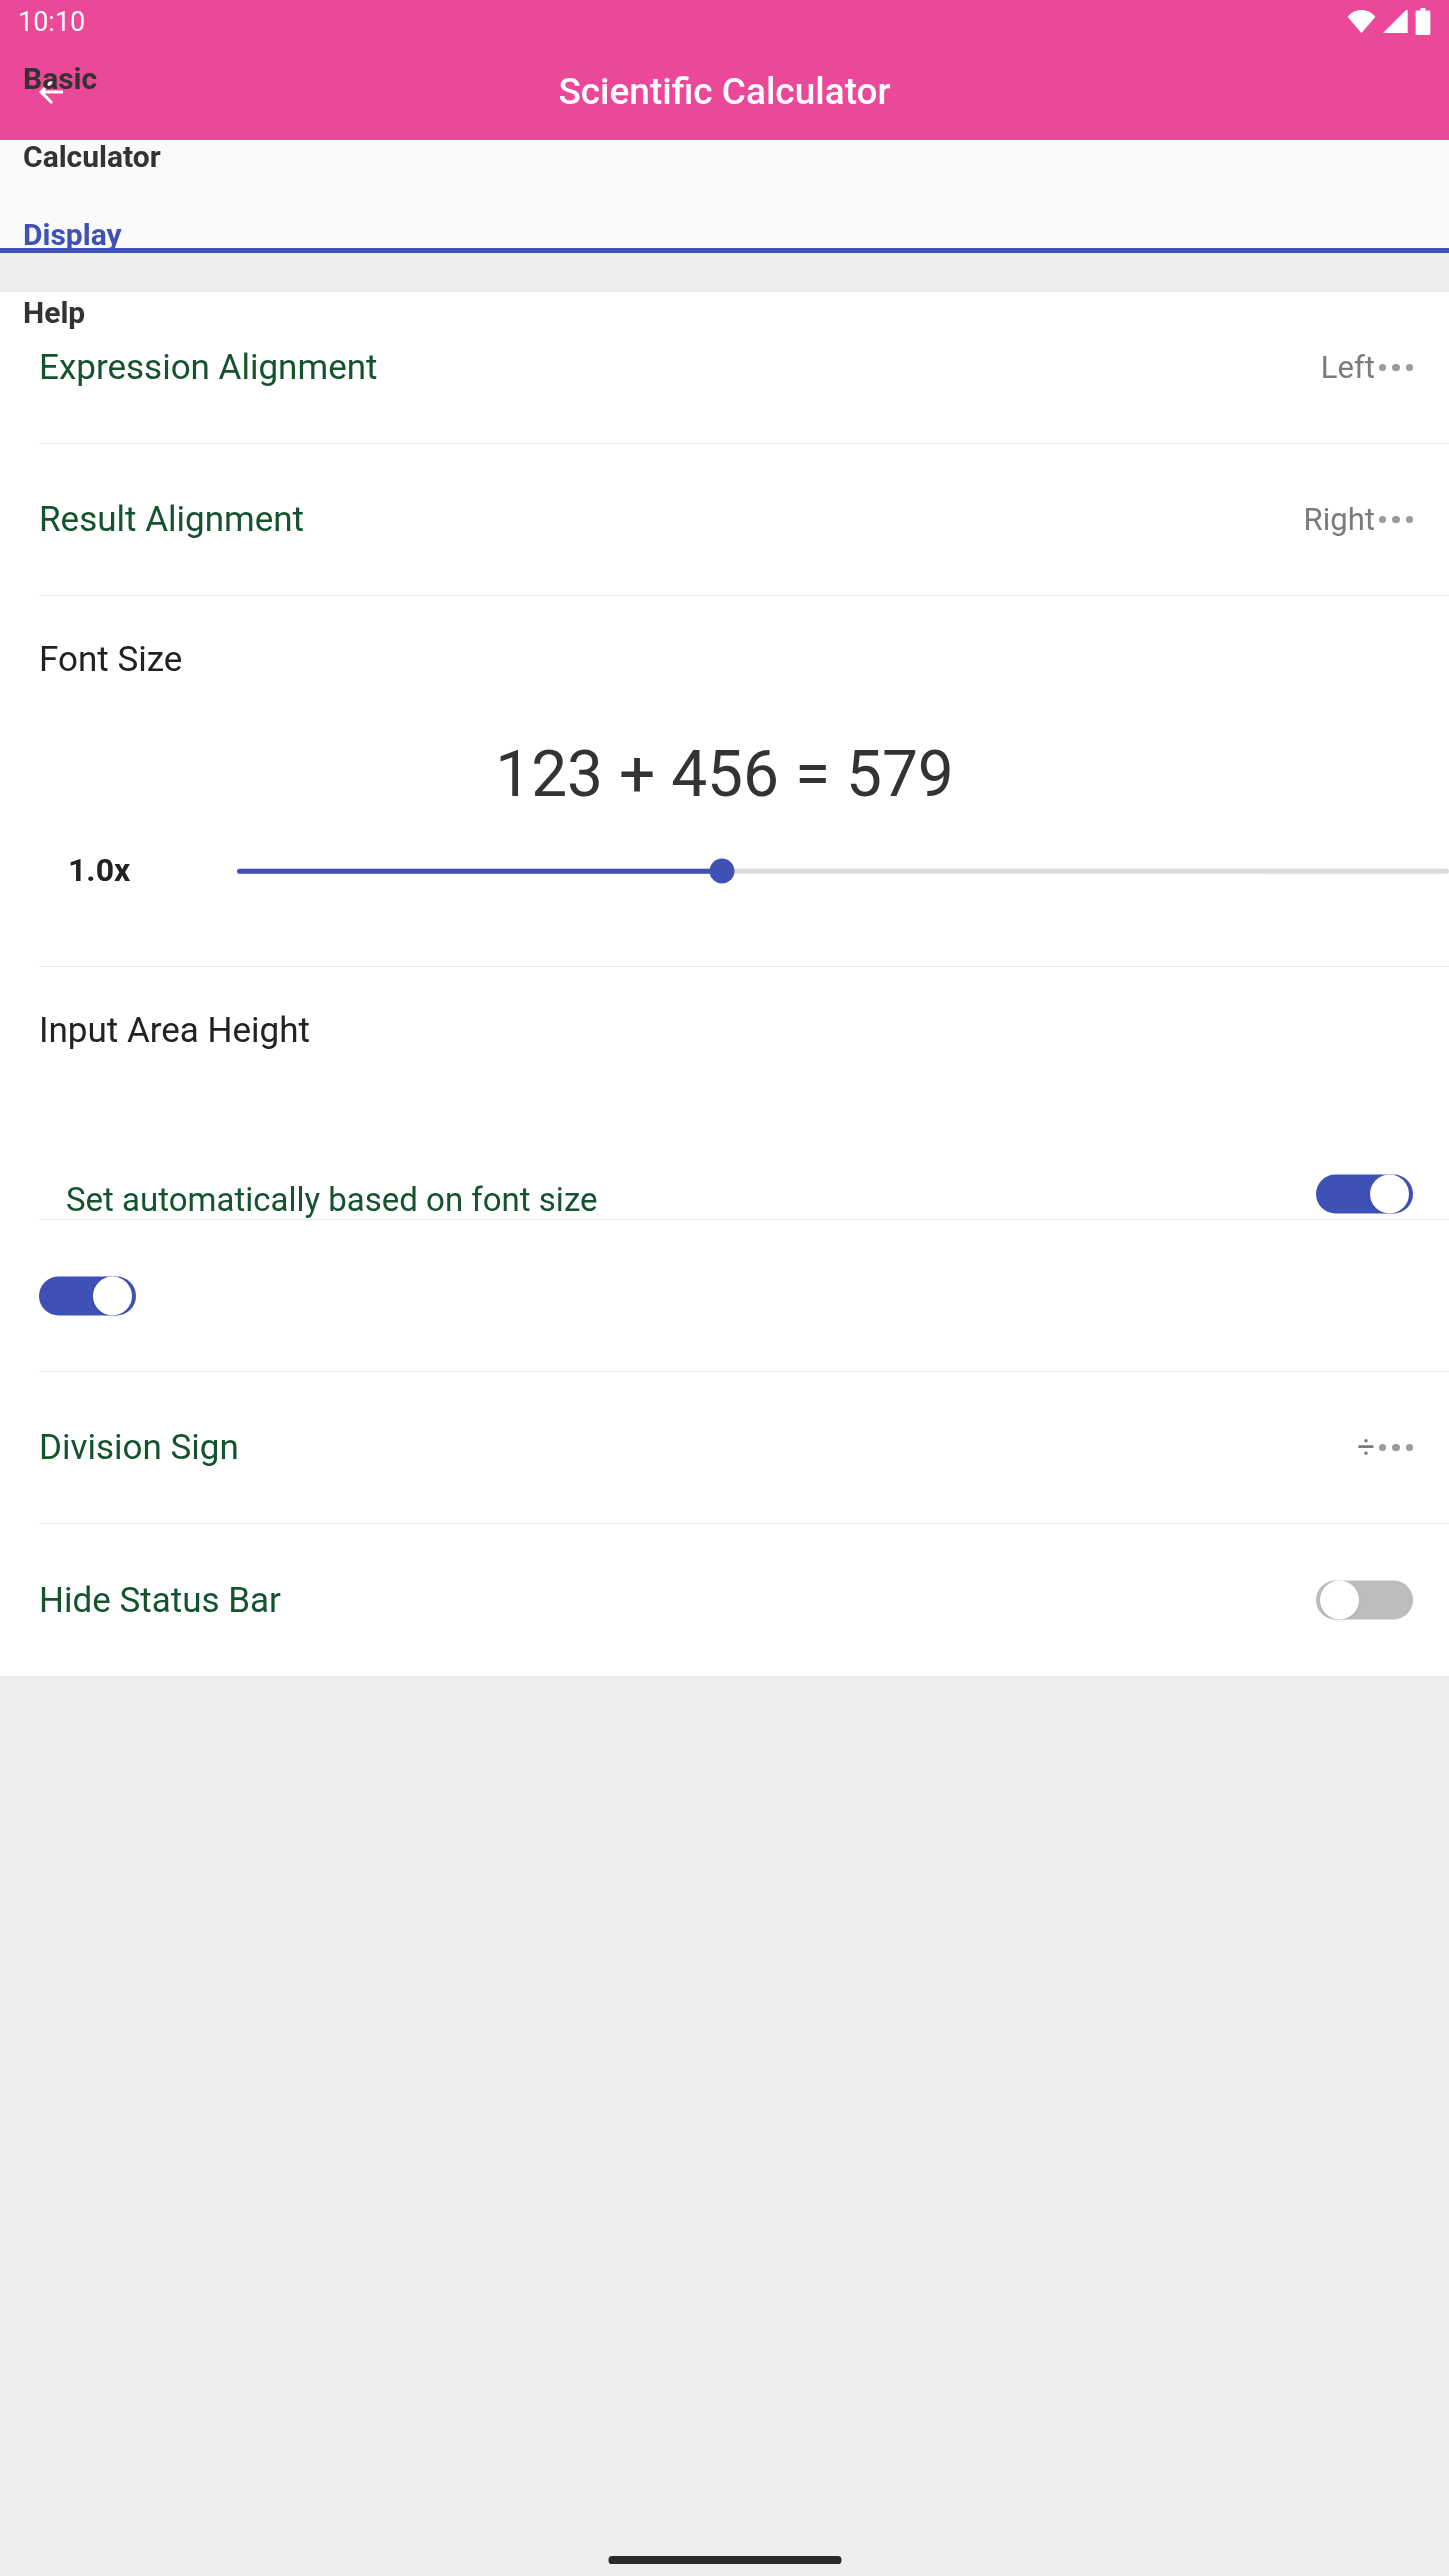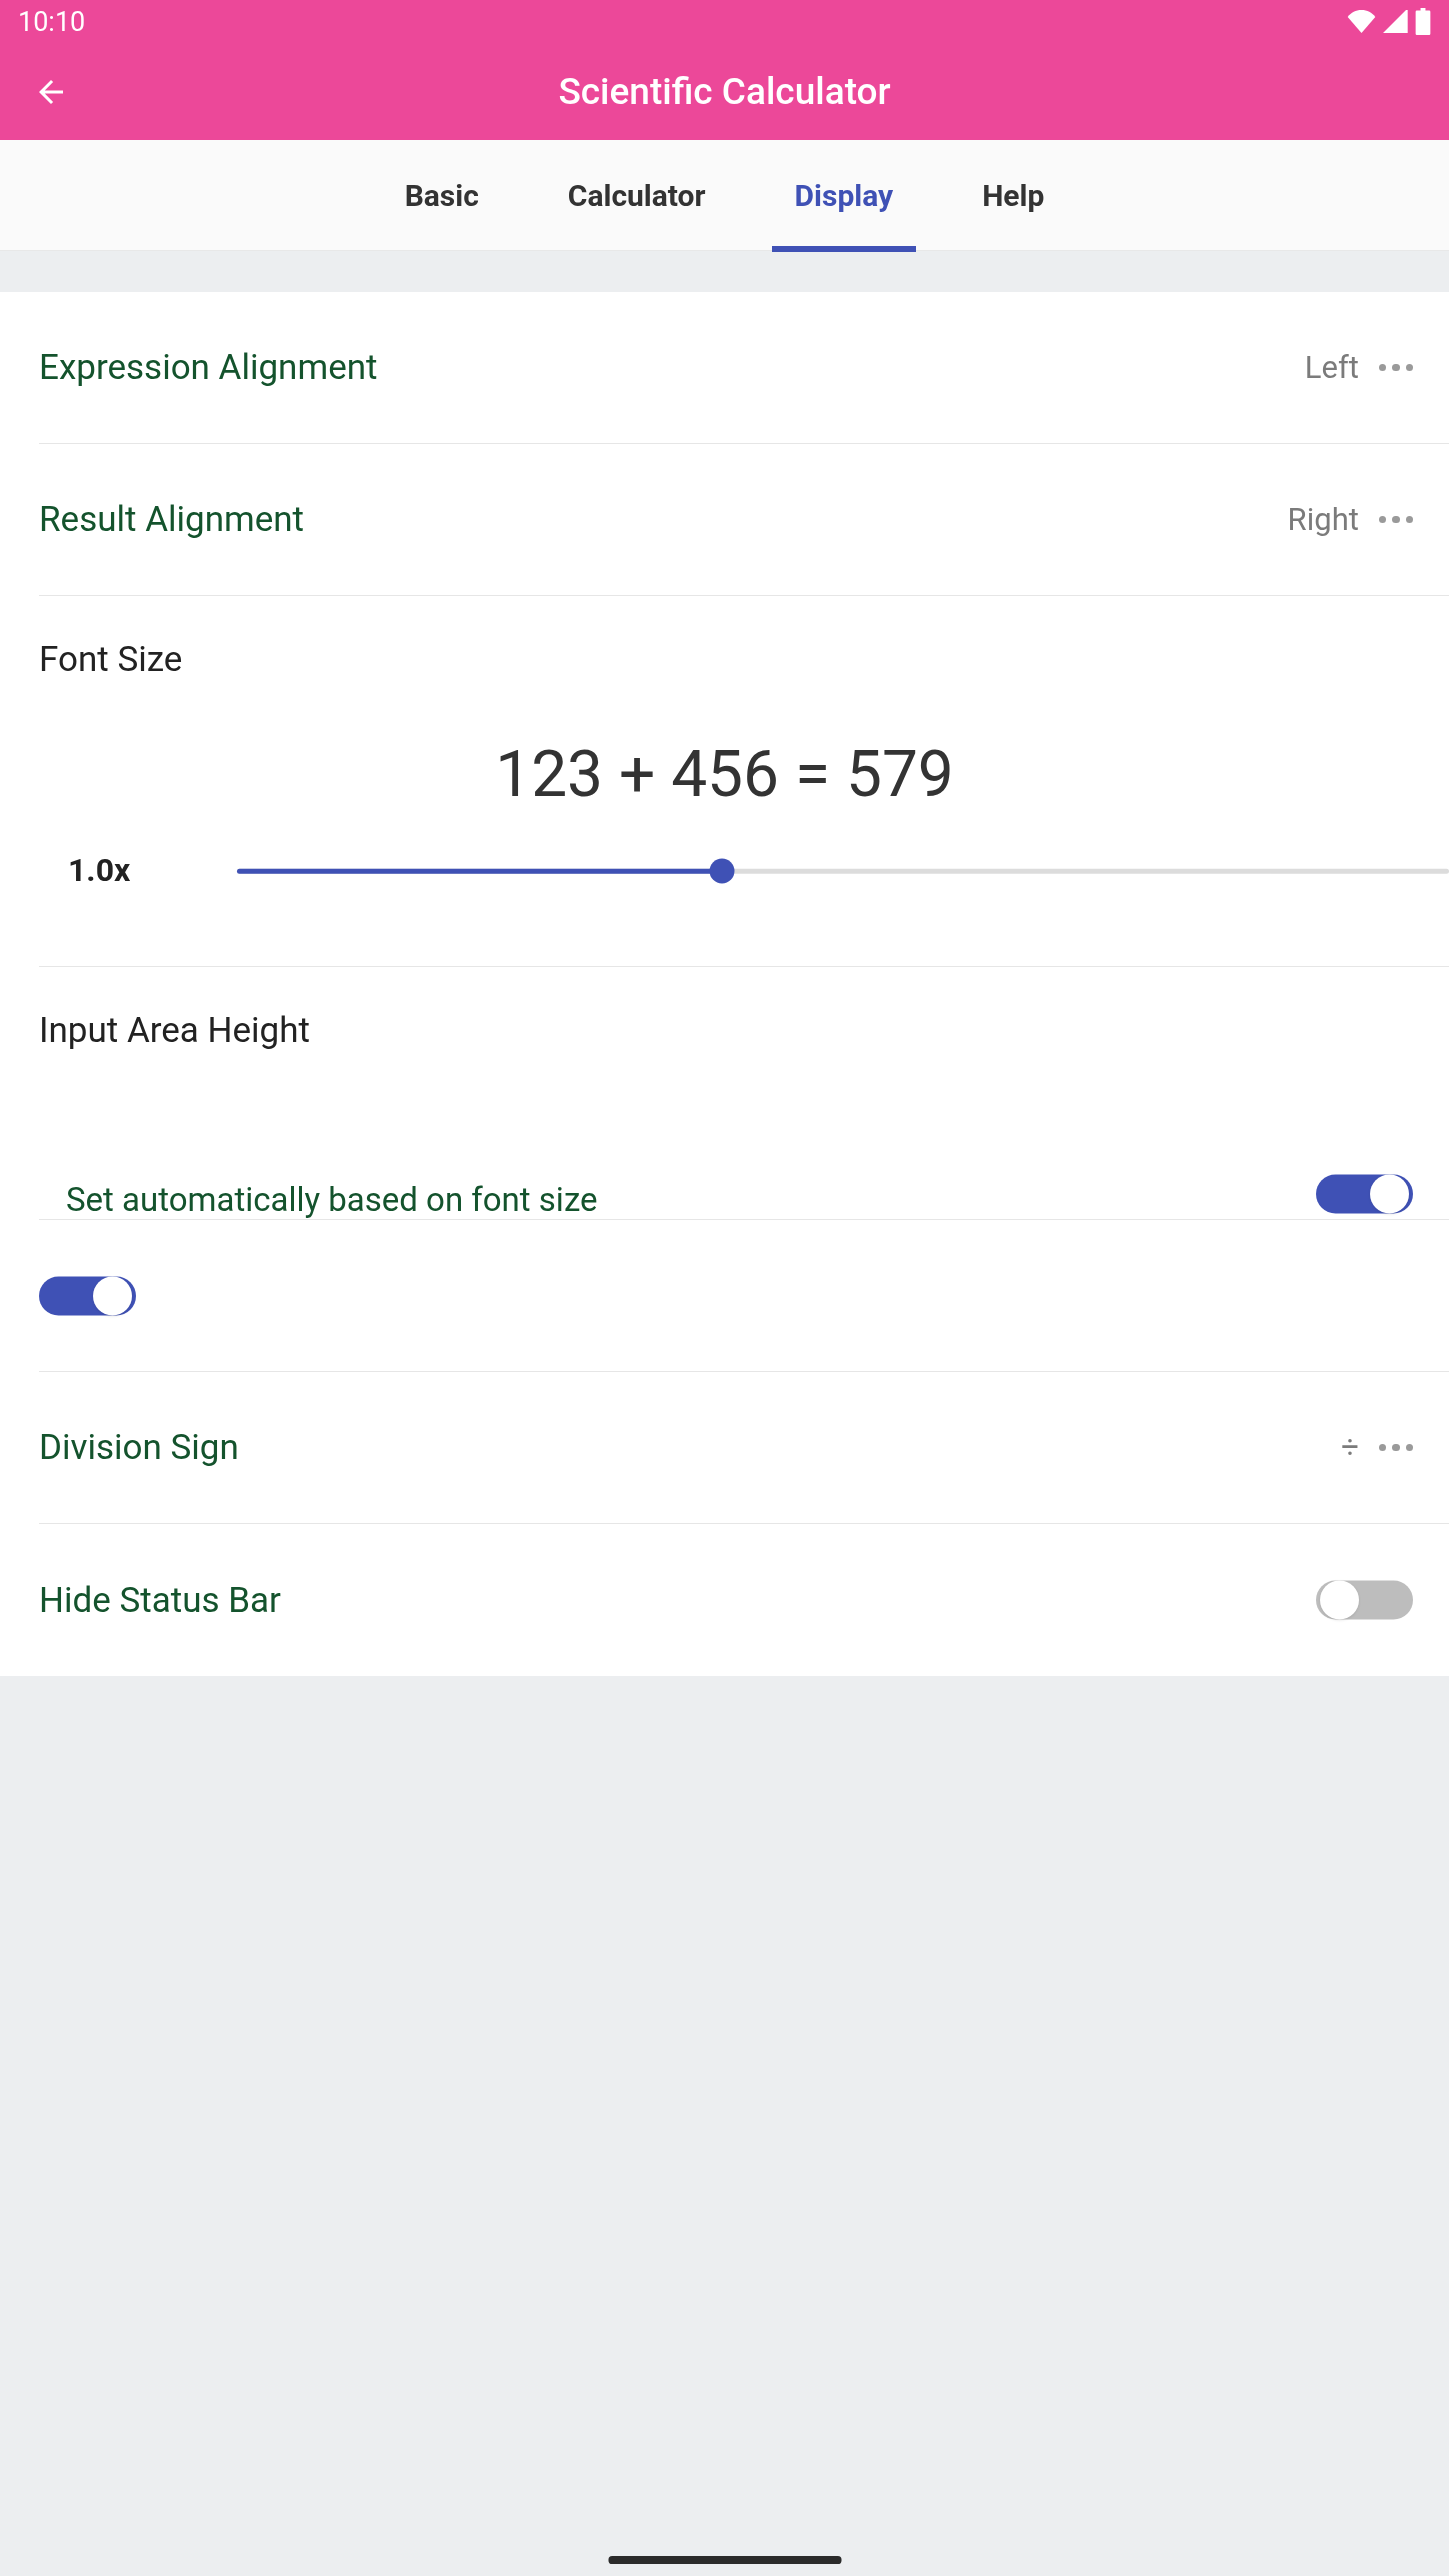--- a/index.html
+++ b/index.html
@@ -43,20 +43,21 @@
   }
 
   .tab-bar {
     height: 111px;
     background: #fafafa;
     display: flex;
     align-items: stretch;
     justify-content: center;
     gap: 43px;
     border-bottom: 1.8px solid #e8e8e8;
+    flex-direction: column;
   }
   .tab {
     display: flex;
     align-items: center;
     font-size: 30px;
     font-weight: 700;
     color: #333;
     padding: 0 23px;
     cursor: pointer;
     position: relative;
@@ -87,21 +88,21 @@
     gap: 29px;
   }
   .row:last-child { border-bottom: none; }
   .row-label {
     font-size: 35px;
     color: #14532d;
   }
   .row-value-group {
     display: flex;
     align-items: center;
-    gap: 20px;
+    gap: 4px;
   }
   .row-value {
     font-size: 31px;
     color: #7b7b7b;
   }
   .dots {
     display: flex;
     gap: 6.3px;
   }
   .dots span {

